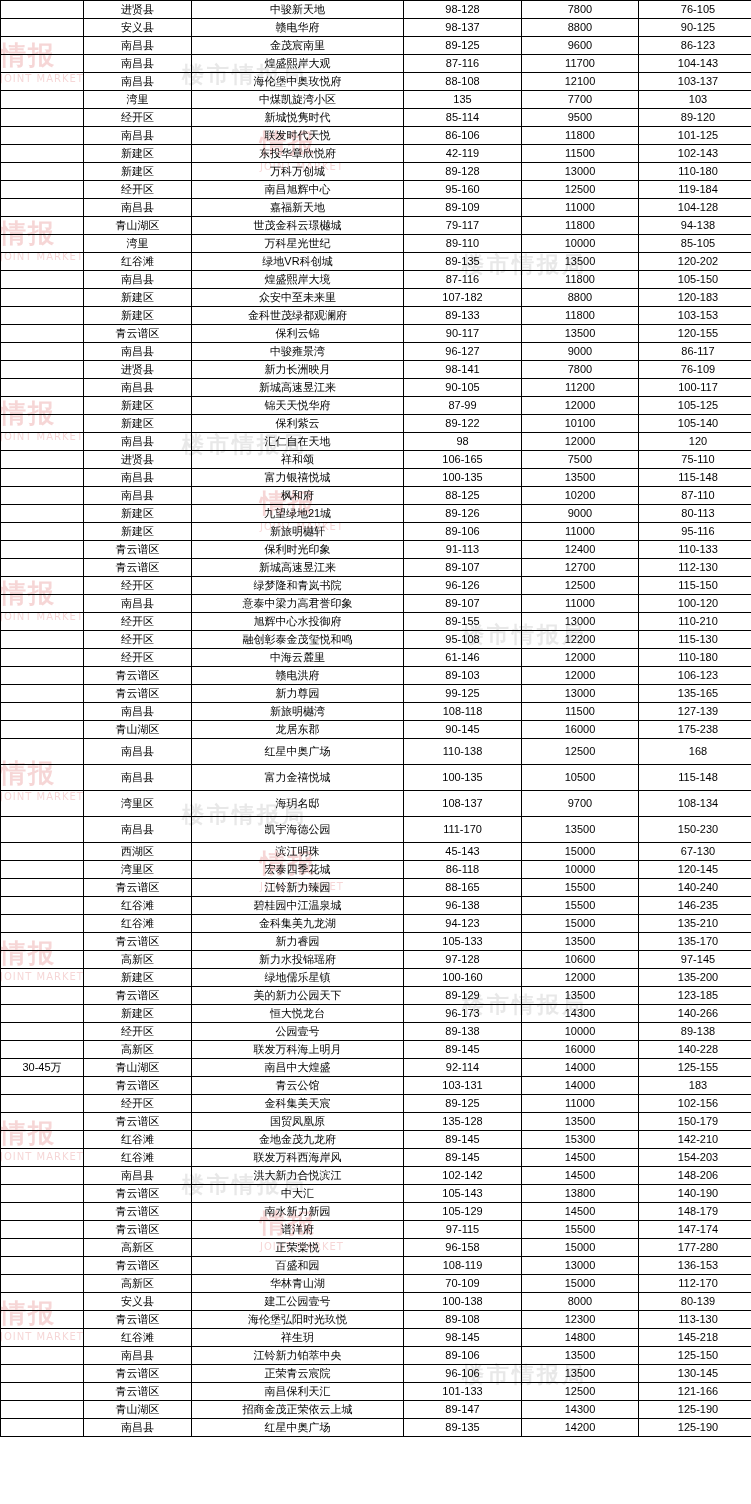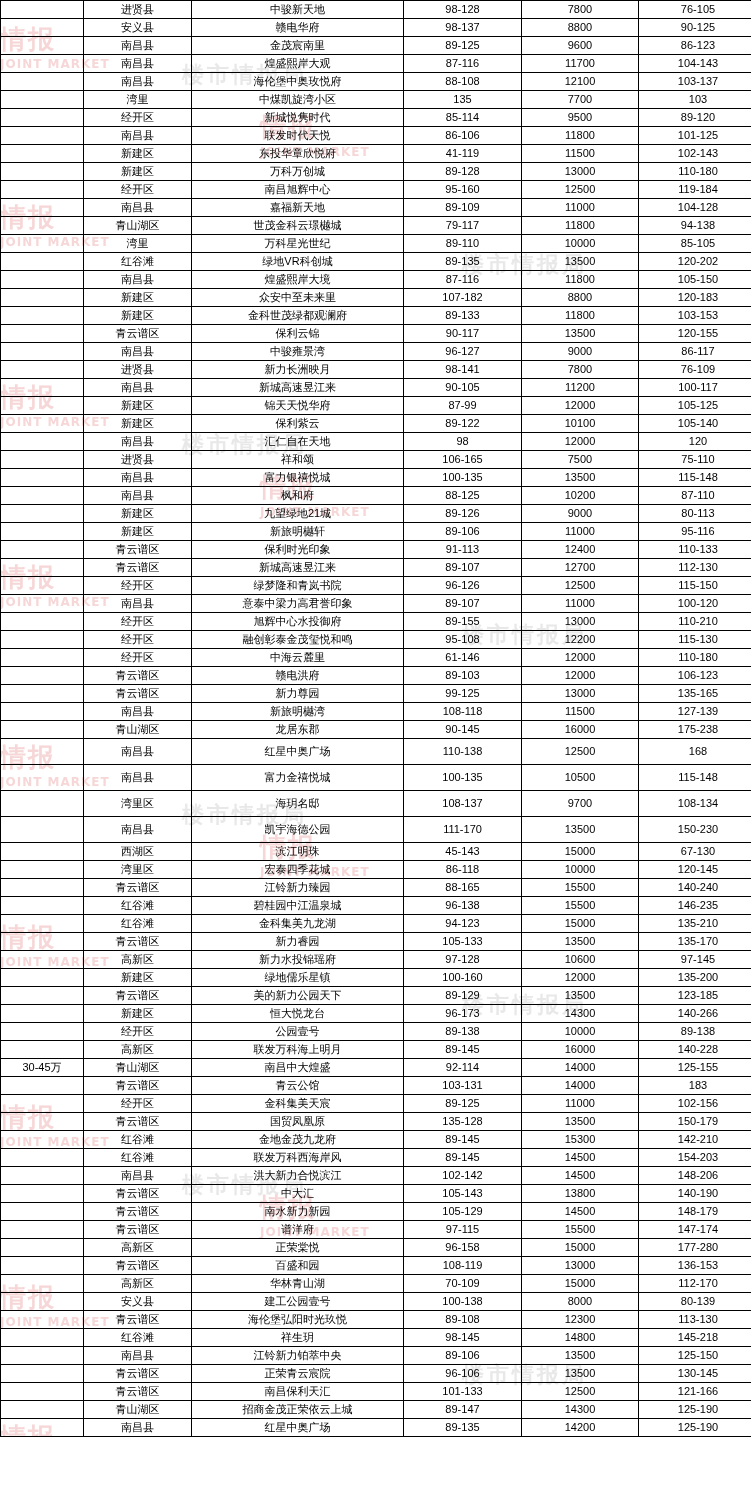--- a/index.html
+++ b/index.html
@@ -25,26 +25,27 @@
     overflow: hidden;
   }
   .wm {
     position: absolute;
     color: rgba(225, 120, 120, 0.30);
     font-size: 26px;
     font-weight: bold;
     letter-spacing: 2px;
     white-space: nowrap;
     font-family: "DejaVu Sans", sans-serif;
+    margin-top: 16px;
   }
   .wm small {
     display: block;
-    font-size: 12px;
+    font-size: 10px;
     letter-spacing: 1px;
-    font-weight: bold;
+    font-weight: normal;
     color: rgba(225, 120, 120, 0.30);
   }
   .wm2 {
     position: absolute;
     color: rgba(150, 150, 150, 0.22);
     font-size: 22px;
     font-weight: bold;
     white-space: nowrap;
     letter-spacing: 3px;
     margin-left: 32px;
@@ -177,21 +178,21 @@
           <td class="c-district">南昌县</td>
           <td class="c-name">联发时代天悦</td>
           <td class="c-area">86-106</td>
           <td class="c-price">11800</td>
           <td class="c-total">101-125</td>
         </tr>
         <tr>
           <td class="c-group"></td>
           <td class="c-district">新建区</td>
           <td class="c-name">东投华章欣悦府</td>
-          <td class="c-area">41-119</td>
+          <td class="c-area">42-119</td>
           <td class="c-price">11500</td>
           <td class="c-total">102-143</td>
         </tr>
         <tr>
           <td class="c-group"></td>
           <td class="c-district">新建区</td>
           <td class="c-name">万科万创城</td>
           <td class="c-area">89-128</td>
           <td class="c-price">13000</td>
           <td class="c-total">110-180</td>

